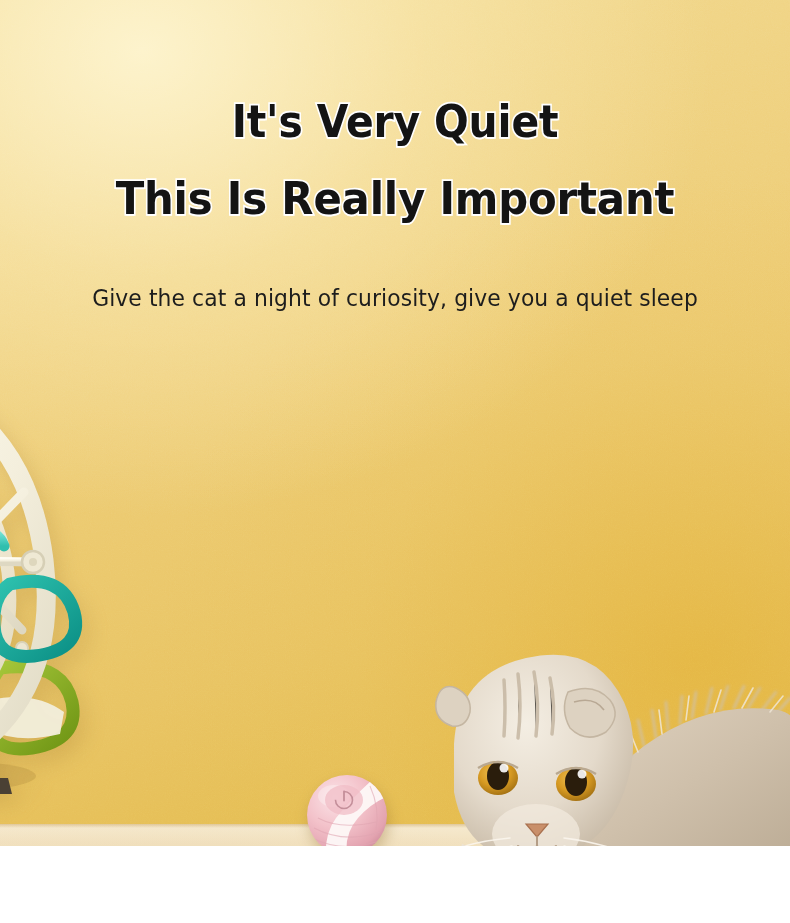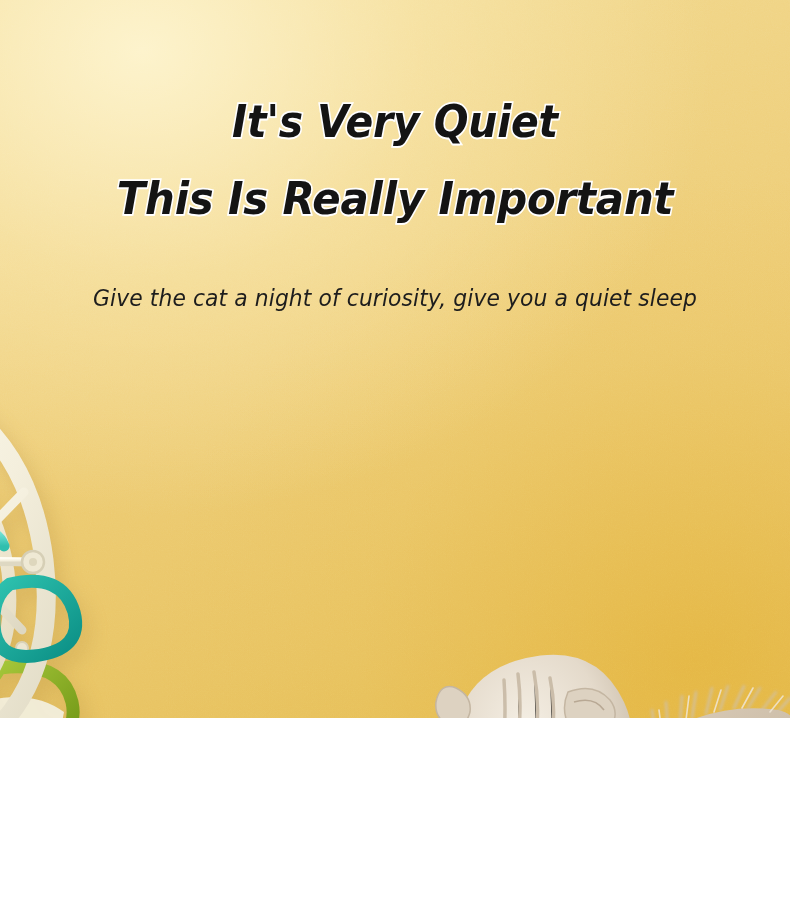--- a/index.html
+++ b/index.html
@@ -8,24 +8,23 @@
     padding: 0;
     background: #ffffff;
   }
   body {
     font-family: "Liberation Sans", sans-serif;
   }
 
   .banner {
     position: relative;
     width: 790px;
-    height: 718px;
+    height: 846px;
     overflow: hidden;
     background: #e5e5e5;
-    font-style: italic;
   }
 
   
   .wall {
     position: absolute;
     left: 0; top: 0;
     width: 790px;
     height: 846px;
     background:
       radial-gradient(125% 95% at 18% 6%, rgba(255,248,215,0.85) 0%, rgba(255,244,200,0.40) 28%, rgba(255,236,170,0.0) 58%),

